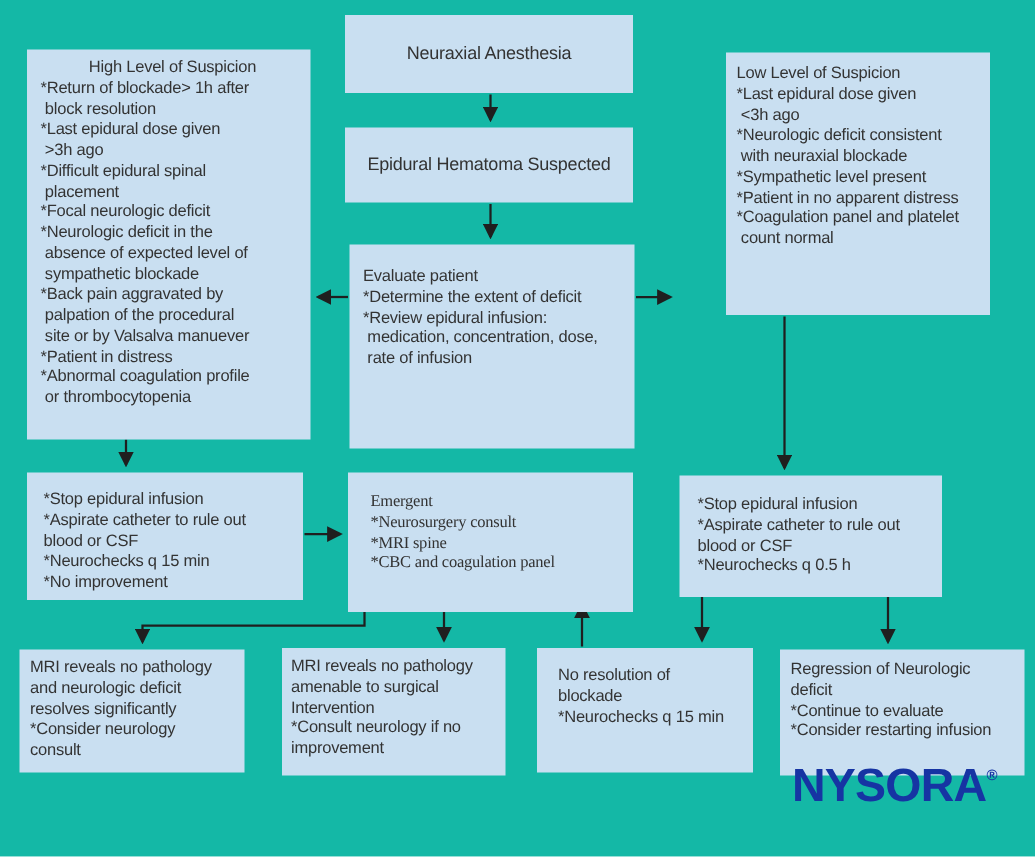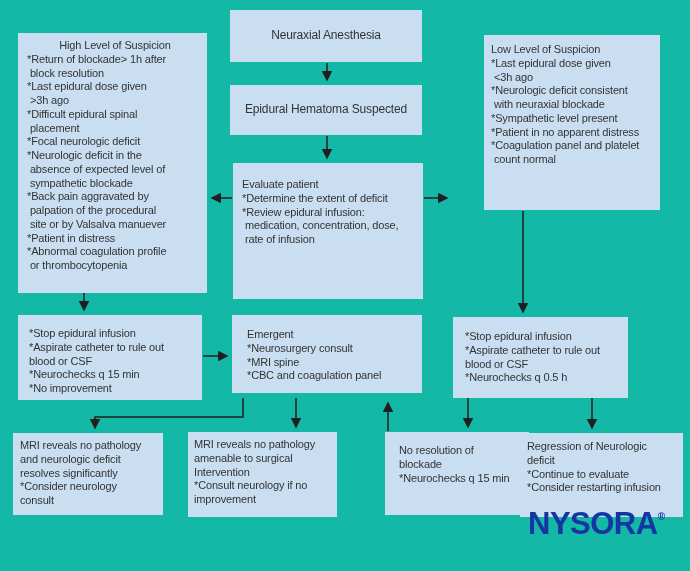--- a/index.html
+++ b/index.html
@@ -36,25 +36,25 @@
     display:flex;align-items:center;justify-content:center;
     font-size:12px;text-align:center;
   }
   
   .n-high       {left:18px;  top:33px;  width:189px; height:260px; padding:6px 4px 0 9px;}
   .n-neuraxial  {left:230px; top:10px;  width:192px; height:52px;}
   .n-hematoma   {left:230px; top:85px;  width:192px; height:50px;}
   .n-low        {left:452px; top:35px;  width:176px; height:175px; padding:8px 4px 0 7px;margin-left:32px;}
   .n-evaluate   {left:233px; top:163px; width:190px; height:136px; padding:15px 4px 0 9px;}
   .n-stopleft   {left:18px;  top:315px; width:184px; height:85px;  padding:12px 4px 0 11px;}
-  .n-emergent   {left:232px; top:315px; width:190px; height:78px;  padding:13px 4px 0 15px;}
+  .n-emergent   {left:232px; top:315px; width:190px; height:93px;  padding:13px 4px 0 15px;font-family:Liberation Serif, serif;}
   .n-stopright  {left:453px; top:317px; width:175px; height:81px;  padding:13px 4px 0 12px;}
   .n-mriresolve {left:13px;  top:433px; width:150px; height:82px;  padding:6px 4px 0 7px;}
   .n-mrisurg    {left:188px; top:432px; width:149px; height:85px;  padding:6px 4px 0 6px;}
-  .n-noresolve  {left:358px; top:432px; width:144px; height:83px;  padding:12px 4px 0 14px;margin-left:27px;}
+  .n-noresolve  {left:358px; top:432px; width:144px; height:83px;  padding:12px 4px 0 14px;}
   .n-regression {left:520px; top:433px; width:163px; height:84px;  padding:7px 4px 0 7px;}
   .logo{
     position:absolute;left:528px;top:506px;
     color:var(--logo-blue);
     font-size:31px;font-weight:700;letter-spacing:-0.5px;
     white-space:nowrap;
   }
   .logo .reg{font-size:10px;font-weight:700;vertical-align:14px;letter-spacing:0;}
   svg line, svg polyline{stroke:var(--arrow);stroke-width:1.5;fill:none;}
 </style>

